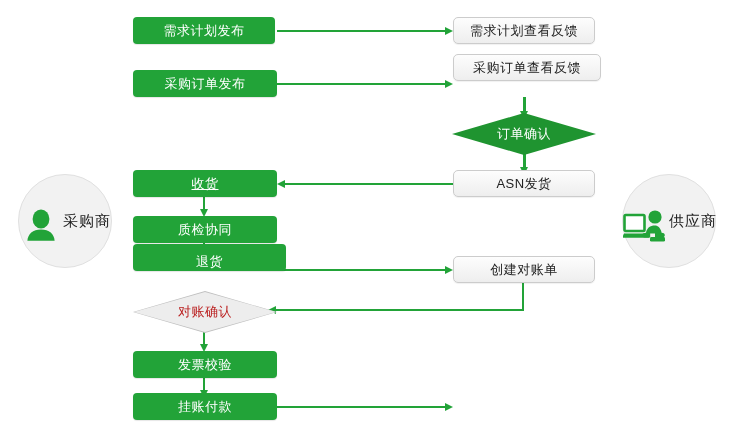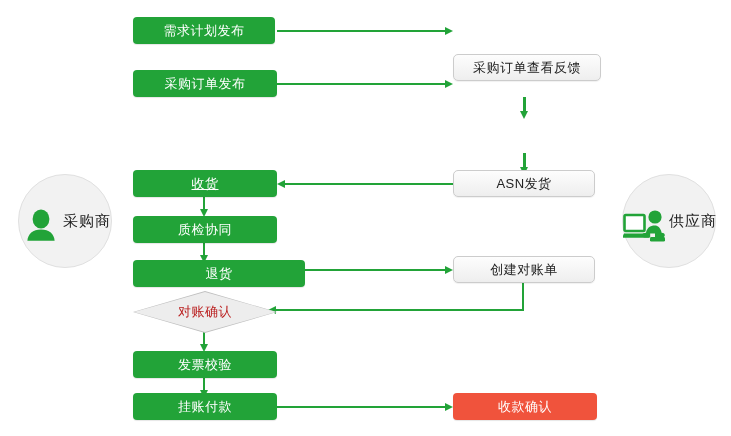--- a/index.html
+++ b/index.html
@@ -172,55 +172,59 @@
   </div>
 
   <div class="node green" style="left:133px;top:170px;width:144px;height:27px;text-decoration:underline;">
     <span>收货</span>
   </div>
 
   <div class="node green" style="left:133px;top:216px;width:144px;height:27px;">
     <span>质检协同</span>
   </div>
 
-  <div class="node green" style="left:133px;top:260px;width:172px;height:27px;">
+  <div class="node green" style="left:133px;top:244px;width:153px;height:27px;align-items:flex-end;">
     <span>退货</span>
   </div>
 
   <div class="diamond grey" style="left:133px;top:291px;width:144px;height:42px;">
     <div class="dborder"></div>
     <div class="dshape"></div>
     <div class="dlabel">对账确认</div>
   </div>
 
   <div class="node green" style="left:133px;top:351px;width:144px;height:27px;">
     <span>发票校验</span>
   </div>
 
   <div class="node green" style="left:133px;top:393px;width:144px;height:27px;">
     <span>挂账付款</span>
   </div>
 
+  <div class="node grey" style="left:453px;top:17px;width:142px;height:27px;">
+    <span>需求计划查看反馈</span>
+  </div>
 
   <div class="node grey" style="left:453px;top:54px;width:148px;height:27px;">
     <span>采购订单查看反馈</span>
   </div>
 
+  <div class="diamond green" style="left:452px;top:113px;width:144px;height:42px;">
+    <div class="dshape"></div>
+    <div class="dlabel">订单确认</div>
+  </div>
 
   <div class="node grey" style="left:453px;top:170px;width:142px;height:27px;">
     <span>ASN发货</span>
   </div>
 
   <div class="node grey" style="left:453px;top:256px;width:142px;height:27px;">
     <span>创建对账单</span>
   </div>
 
-  <div class="node red" style="left:453px;top:393px;width:144px;height:27px;">
-    <span>收款确认</span>
-  </div>
 
   <div class="role" style="left:18px;top:174px;">
     <div class="glyph">
       <svg width="40" height="38" viewBox="0 0 40 38" aria-hidden="true">
         <ellipse cx="20" cy="11" rx="8.4" ry="9.6" fill="#22a338"></ellipse>
         <path d="M20 21.5c-8.2 0-13.2 4.6-13.6 11.2h27.2C33.2 26.1 28.2 21.5 20 21.5z" fill="#22a338"></path>
       </svg>
     </div>
     <div class="rlabel">采购商</div>
   </div>

